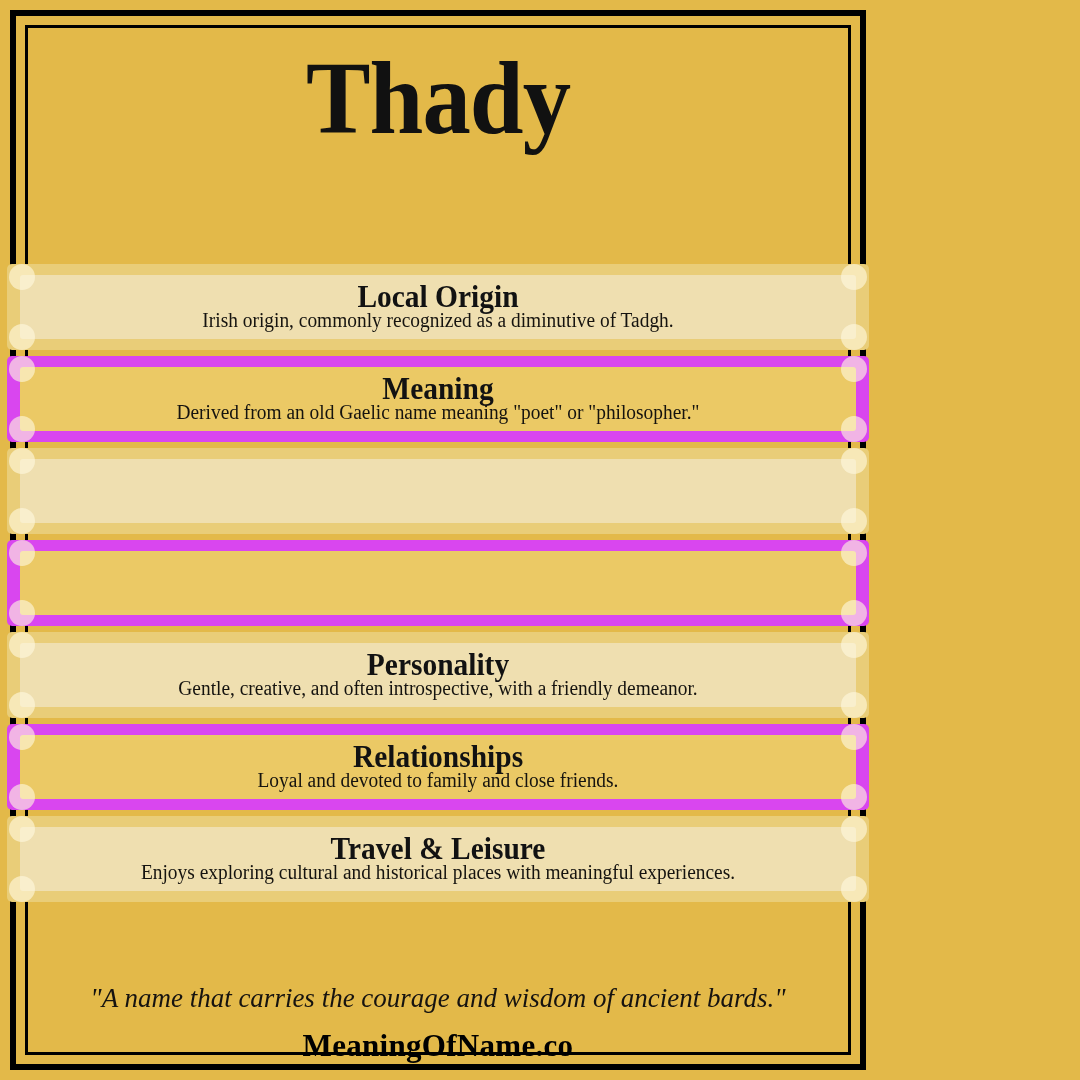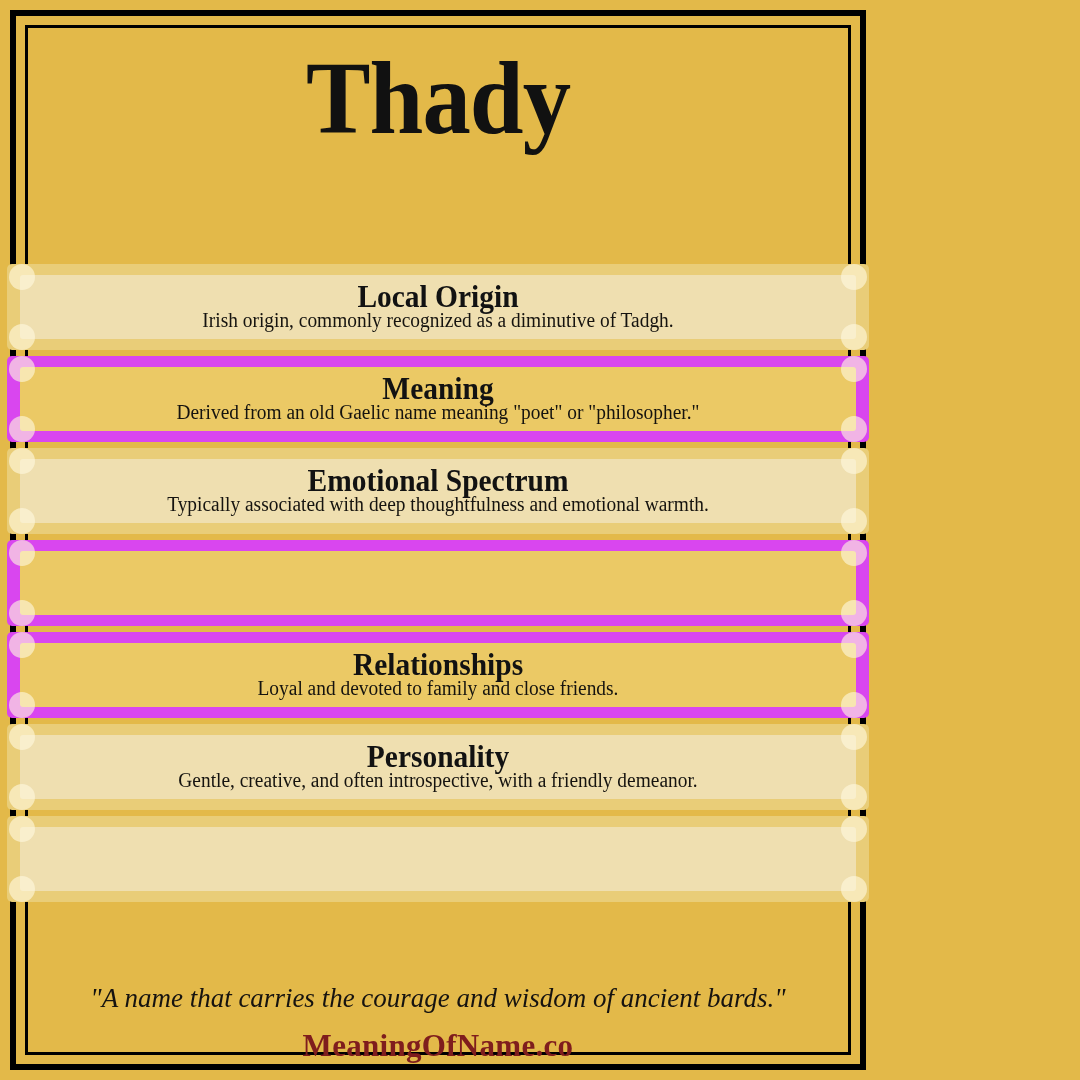--- a/index.html
+++ b/index.html
@@ -155,21 +155,21 @@
     font-size: 27px;
     line-height: 32px;
     color: #161310;
     display: block;
   }
   .brand {
     font-family: "Liberation Serif", "DejaVu Serif", serif;
     font-weight: bold;
     font-size: 31px;
     line-height: 36px;
-    color: #7f1d1d;
+    color: #000000;
     display: block;
     margin-top: 14px;
     letter-spacing: 0.3px;
   }
 </style>
 </head>
 <body>
 
 <div class="poster">
 
@@ -205,32 +205,40 @@
           <span class="card-desc">Derived from an old Gaelic name meaning "poet" or "philosopher."</span>
         </div>
       </div>
 
       <div class="card light">
         <div class="panel"></div>
         <span class="rivet tl"></span>
         <span class="rivet bl"></span>
         <span class="rivet tr"></span>
         <span class="rivet br"></span>
-        <div class="card-text">
-          <span class="card-heading">Emotional Spectrum</span>
-          <span class="card-desc">Typically associated with deep thoughtfulness and emotional warmth.</span>
-        </div>
       </div>
 
       <div class="card dark">
         <div class="panel"></div>
         <span class="rivet tl"></span>
         <span class="rivet bl"></span>
         <span class="rivet tr"></span>
         <span class="rivet br"></span>
+      </div>
+
+      <div class="card light">
+        <div class="panel"></div>
+        <span class="rivet tl"></span>
+        <span class="rivet bl"></span>
+        <span class="rivet tr"></span>
+        <span class="rivet br"></span>
+        <div class="card-text">
+          <span class="card-heading">Personality</span>
+          <span class="card-desc">Gentle, creative, and often introspective, with a friendly demeanor.</span>
+        </div>
       </div>
 
       <div class="card dark">
         <div class="panel"></div>
         <span class="rivet tl"></span>
         <span class="rivet bl"></span>
         <span class="rivet tr"></span>
         <span class="rivet br"></span>
         <div class="card-text">
           <span class="card-heading">Relationships</span>
@@ -238,31 +246,23 @@
         </div>
       </div>
 
       <div class="card light">
         <div class="panel"></div>
         <span class="rivet tl"></span>
         <span class="rivet bl"></span>
         <span class="rivet tr"></span>
         <span class="rivet br"></span>
         <div class="card-text">
-          <span class="card-heading">Personality</span>
-          <span class="card-desc">Gentle, creative, and often introspective, with a friendly demeanor.</span>
-        </div>
-      </div>
-
-      <div class="card light">
-        <div class="panel"></div>
-        <span class="rivet tl"></span>
-        <span class="rivet bl"></span>
-        <span class="rivet tr"></span>
-        <span class="rivet br"></span>
+          <span class="card-heading">Travel &amp; Leisure</span>
+          <span class="card-desc">Enjoys exploring cultural and historical places with meaningful experiences.</span>
+        </div>
       </div>
 
     </div>
 
     <div class="footer">
       <span class="quote">"A name that carries the courage and wisdom of ancient bards."</span>
       <span class="brand">MeaningOfName.co</span>
     </div>
 
   </div>

